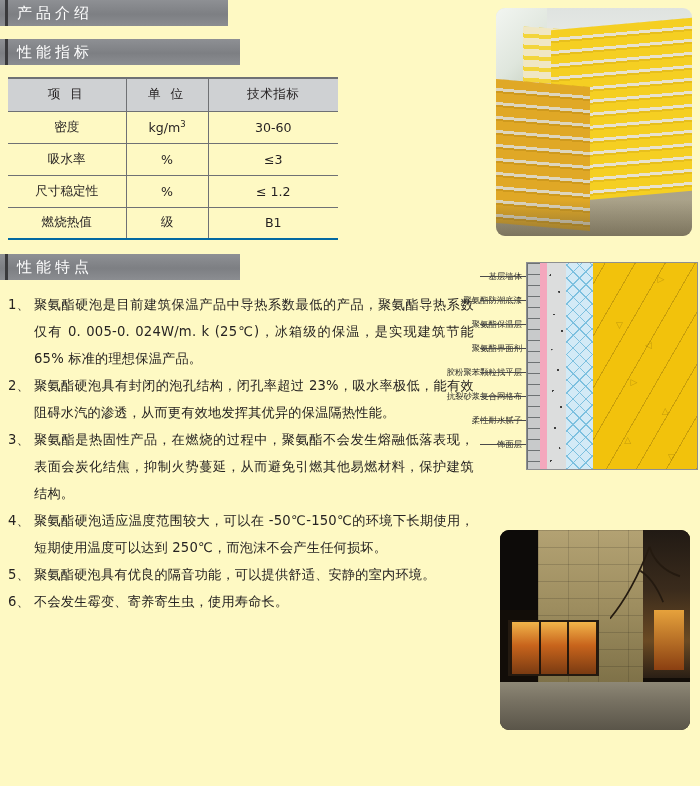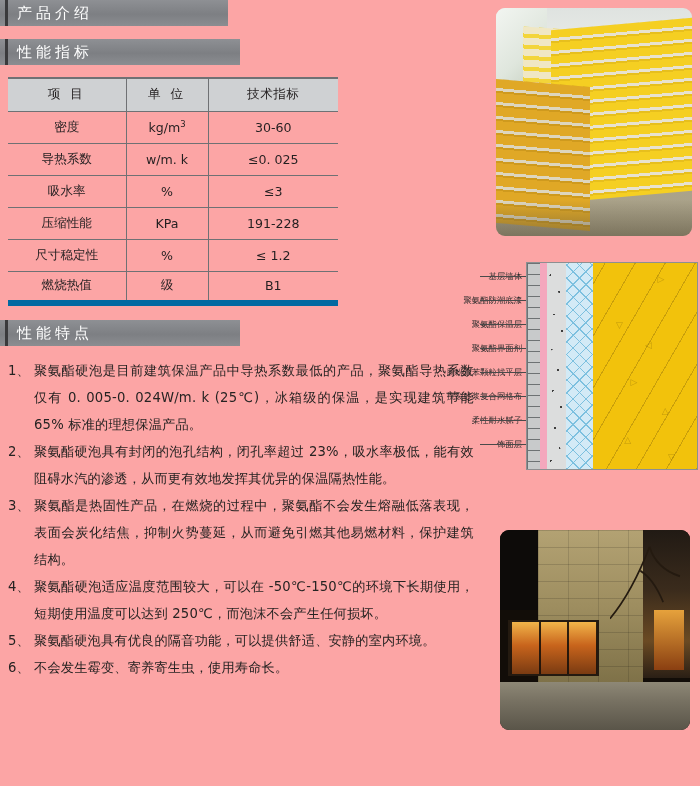--- a/index.html
+++ b/index.html
@@ -7,21 +7,21 @@
     margin: 0; padding: 0;
     width: 700px; height: 786px;
     background: #ffffff;
     font-family: "DejaVu Sans", "Liberation Sans", sans-serif;
     color: #231f20;
     overflow: hidden;
   }
   #page {
     position: relative;
     width: 700px; height: 786px;
-    background: #fca5a5;
+    background: #fef9c3;
   }
 
   
   .left-col {
     position: absolute;
     left: 0; top: 0;
     width: 488px; height: 786px;
   }
 
   
@@ -82,21 +82,21 @@
   }
   table.spec td:last-child, table.spec th:last-child { border-right: none; }
   table.spec thead th {
     background: #cfd1d3;
     letter-spacing: 3px;
     border-top: 2px solid #6f7174;
     border-bottom: 1px solid #6f7174;
     height: 33px;
   }
   table.spec thead th.plain { letter-spacing: 0.5px; }
-  table.spec tbody tr:last-child td { border-bottom: 6px solid #0369a1; }
+  table.spec tbody tr:last-child td { border-bottom: 2px solid #0369a1; }
   .sup { font-size: 8.5px; vertical-align: super; }
 
   
   .feat-list {
     margin: 11px 14px 0 8px;
     font-size: 13.2px;
     line-height: 27px;
     color: #262322;
   }
   .feat-item {
@@ -323,33 +323,23 @@
             <th class="plain">技术指标</th>
           </tr>
         </thead>
         <tbody id="spec-body">
             <tr>
               <td>密度</td>
               <td>kg/m<span class="sup">3</span></td>
               <td>30-60</td>
             </tr>
             <tr>
-              <td>导热系数</td>
-              <td>w/m. k</td>
-              <td>≤0. 025</td>
-            </tr>
-            <tr>
               <td>吸水率</td>
               <td>%</td>
               <td>≤3</td>
-            </tr>
-            <tr>
-              <td>压缩性能</td>
-              <td>KPa</td>
-              <td>191-228</td>
             </tr>
             <tr>
               <td>尺寸稳定性</td>
               <td>%</td>
               <td>≤ 1.2</td>
             </tr>
             <tr>
               <td>燃烧热值</td>
               <td>级</td>
               <td>B1</td>

